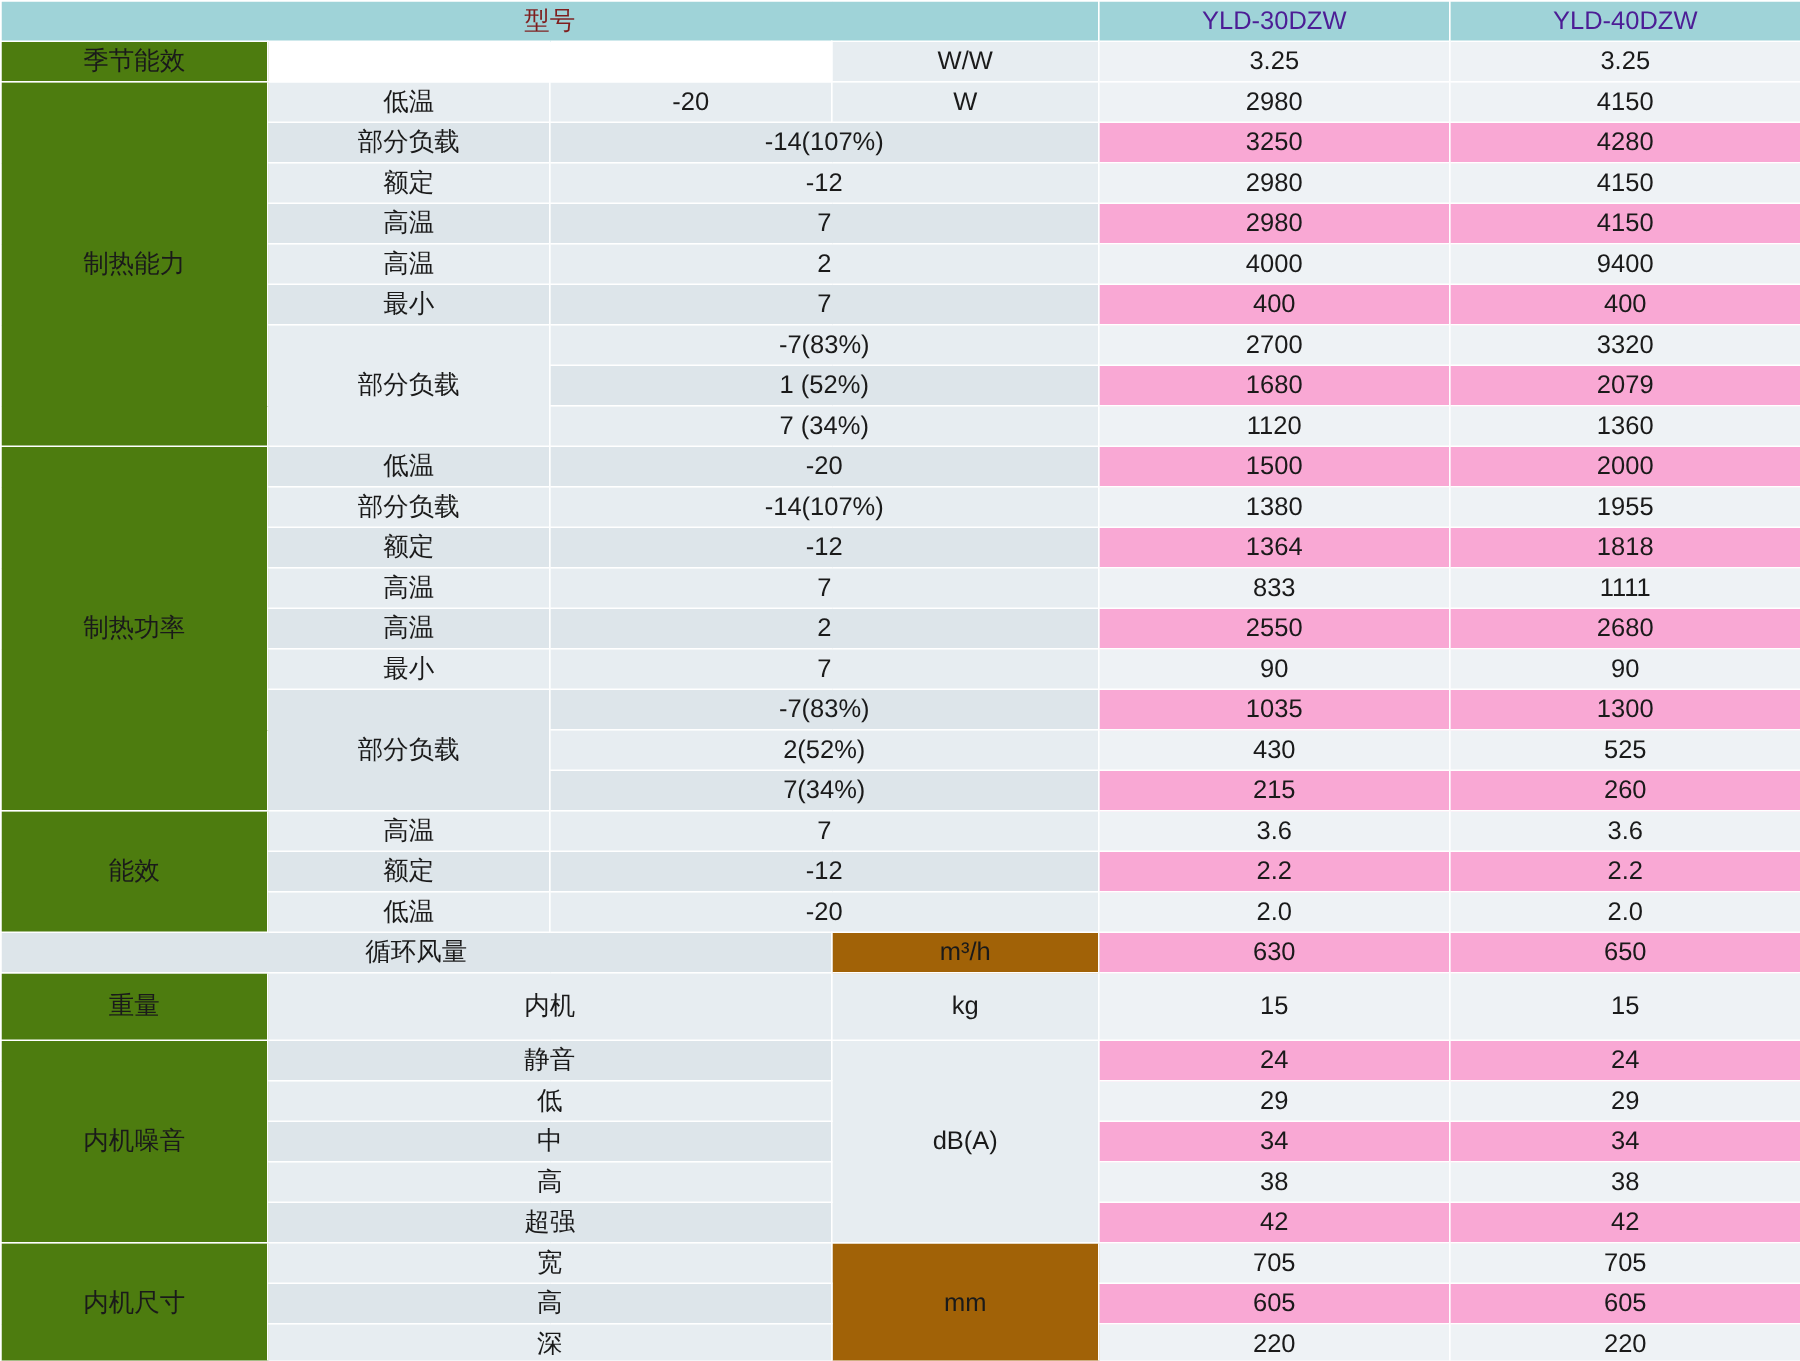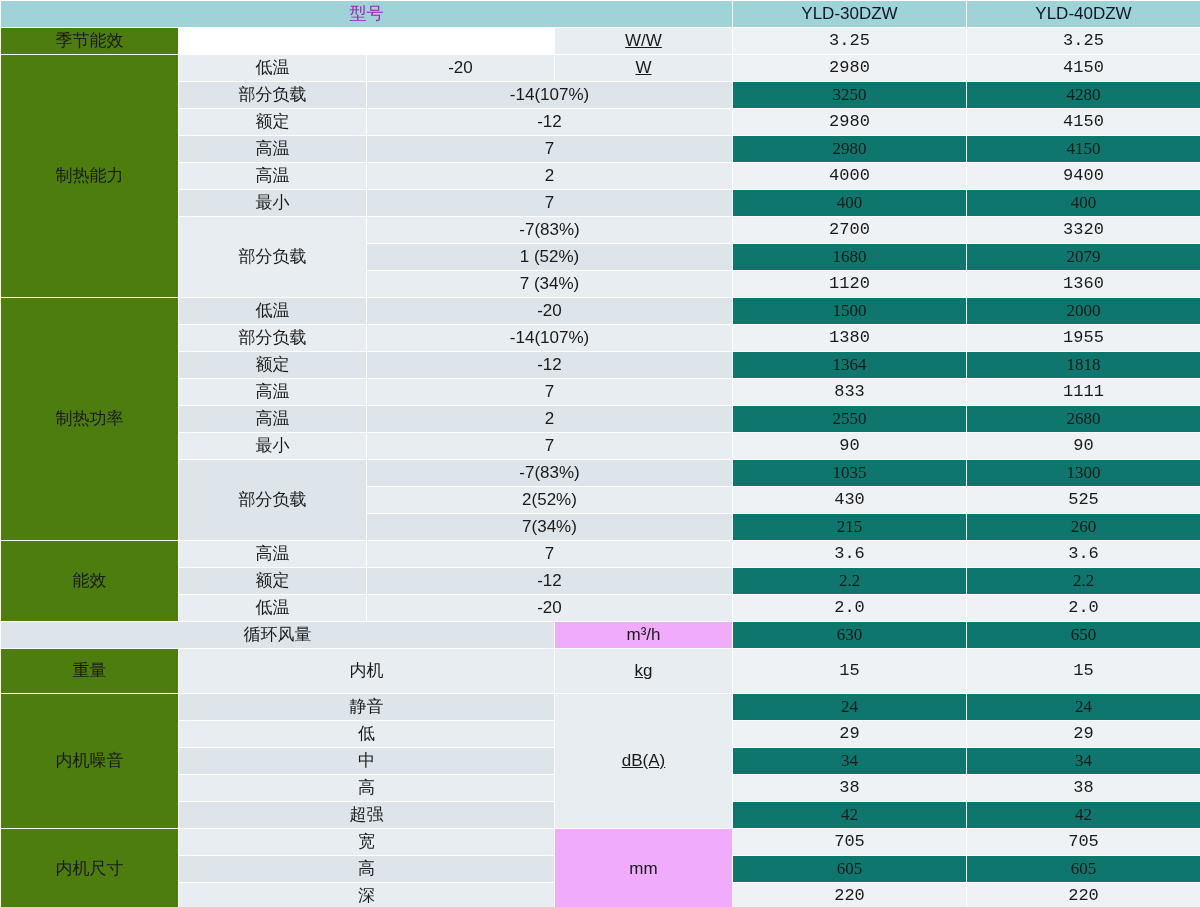--- a/index.html
+++ b/index.html
@@ -35,40 +35,40 @@
   col.c2 { width: 188px; }
   col.c3 { width: 178px; }
   col.c4 { width: 234px; }
   col.c5 { width: 234px; }
 
   
   .hdr-model {
     background: #9fd3d8;
     font-size: 19px;
     height: 34px;
-    color: #a21caf;
+    color: #7f1d1d;
   }
   .hdr-name {
     background: #9fd3d8;
     font-size: 19px;
     height: 34px;
-    color: #0f172a;
+    color: #4c1d95;
   }
 
   
   .grp {           
     background: #4d7c0f;
     font-size: 19px;
   }
   .lbl-a { background: #e7edf1; }
   .lbl-b { background: #dde5ea; }
-  .unit-a { background: #e7edf1; text-decoration: underline; }
-  .unit-b { background: #f0abfc; margin-left: 16px; }
-  .num-a { background: #eef2f5; font-family: Liberation Mono, monospace; }
-  .num-b { background: #0f766e; font-family: Liberation Serif, serif; }
+  .unit-a { background: #e7edf1; }
+  .unit-b { background: #a16207; margin-left: 16px; }
+  .num-a { background: #eef2f5; }
+  .num-b { background: #f9a8d4; }
   .white { background: #ffffff; }
 
   .tall { height: 34px; }
 </style>
 </head>
 <body>
 
 <table class="spec">
   <colgroup>
     <col class="c0">

